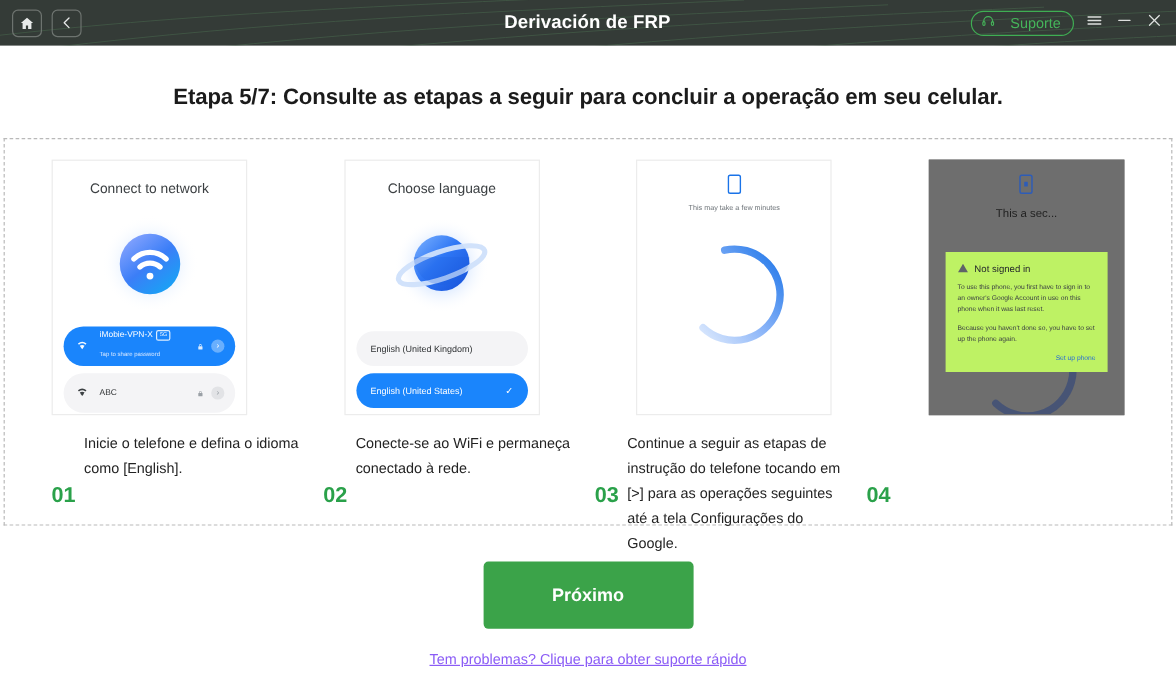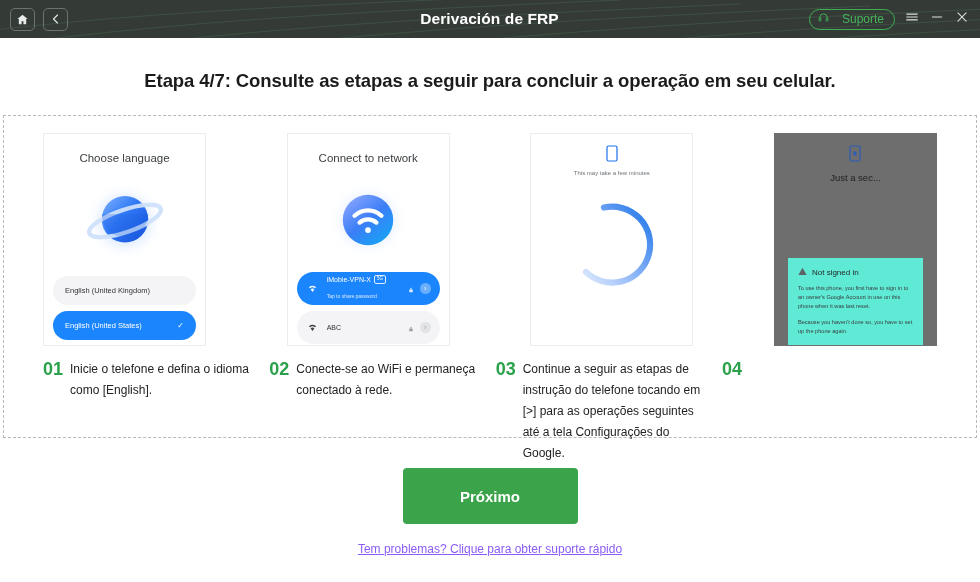--- a/index.html
+++ b/index.html
@@ -179,23 +179,22 @@
   }
   .net-row:not(.sel) .chev-circle { background: #e2e3e6; color: #9aa0a6; }
 
   
   .spin-wrap { display: flex; justify-content: center; margin-top: 22px; }
 
   
   .dialog {
     position: absolute;
     left: 13px; right: 13px; top: 76px;
-    background: #5eead4;
+    background: #bef264;
     padding: 9px 10px 8px 10px;
-    margin-top: 48px;
   }
   .dlg-head {
     display: flex; align-items: center; gap: 5px;
     font-size: 8px; color: #26292b; margin-bottom: 6px;
   }
   .dlg-p { font-size: 5.6px; color: #3c4043; line-height: 1.65; }
   .dlg-p + .dlg-p { margin-top: 6px; }
   .dlg-action {
     text-align: right; font-size: 5.6px; color: #2c6fd1;
     margin-top: 8px; cursor: pointer;
@@ -216,20 +215,21 @@
     width: 215px;
     gap: 7px;
   }
   .cap-num {
     color: #2aa14a;
     font-size: 18px;
     font-weight: bold;
     line-height: 1;
     padding-top: 1px;
     flex: 0 0 auto;
+    margin-top: 43px;
   }
   .cap-text {
     font-size: 12px;
     color: #232323;
     line-height: 1.75;
   }
 
   
   .footer {
     position: absolute;
@@ -324,60 +324,25 @@
       <span>
         <svg width="14" height="14" viewBox="0 0 24 24" stroke="currentColor" stroke-width="1.8" stroke-linecap="round">
           <line x1="5" y1="5" x2="19" y2="19"></line>
             <line x1="19" y1="5" x2="5" y2="19"></line>
         </svg>
       </span>
     </div>
   </div>
 </div>
 
-<div class="heading">Etapa 4/7: Consulte as etapas a seguir para concluir a operação em seu celular.</div>
+<div class="heading">Etapa 5/7: Consulte as etapas a seguir para concluir a operação em seu celular.</div>
 
 <div class="panel">
 
   <div class="cards">
-
-    <div class="card-col">
-      <div class="phone">
-        <div class="ph-title">Choose language</div>
-        <div class="art">
-          <svg width="86" height="86" viewBox="0 0 100 100">
-            <defs>
-              <radialGradient id="gHalo" cx="50%" cy="50%" r="50%">
-                <stop offset="55%" stop-color="#cfe2ff" stop-opacity="0.55"></stop>
-                <stop offset="100%" stop-color="#ffffff" stop-opacity="0"></stop>
-              </radialGradient>
-              <linearGradient id="gBall" x1="0%" y1="0%" x2="100%" y2="100%">
-                <stop offset="0%" stop-color="#7fb4ff"></stop>
-                <stop offset="45%" stop-color="#2f77f5"></stop>
-                <stop offset="100%" stop-color="#1550d8"></stop>
-              </linearGradient>
-            </defs>
-            <circle cx="50" cy="50" r="46" fill="url(#gHalo)"></circle>
-            <circle cx="50" cy="48" r="27" fill="url(#gBall)"></circle>
-            <ellipse cx="50" cy="50" rx="44" ry="13" transform="rotate(-19 50 50)" fill="none" stroke="#cfe0fb" stroke-width="5" opacity=".95"></ellipse>
-            <path d="M23 42 A27 27 0 0 0 77 42 Z" fill="#1d5fe0" opacity=".25"></path>
-          </svg>
-        </div>
-        <div class="lang-list">
-          <div class="lang-row">
-            <span>English (United Kingdom)</span>
-          </div>
-          <div class="lang-row sel">
-            <span>English (United States)</span>
-            <span class="tick">✓</span>
-          </div>
-
-        </div>
-      </div>
-    </div>
 
     <div class="card-col">
       <div class="phone">
         <div class="ph-title">Connect to network</div>
         <div class="art">
           <svg width="84" height="84" viewBox="0 0 100 100">
             <defs>
               <radialGradient id="wHalo" cx="50%" cy="50%" r="50%">
                 <stop offset="52%" stop-color="#d4e6ff" stop-opacity="0.5"></stop>
                 <stop offset="100%" stop-color="#ffffff" stop-opacity="0"></stop>
@@ -447,20 +412,55 @@
               <span class="chev-circle">›</span>
             </span>
           </div>
 
         </div>
       </div>
     </div>
 
     <div class="card-col">
       <div class="phone">
+        <div class="ph-title">Choose language</div>
+        <div class="art">
+          <svg width="86" height="86" viewBox="0 0 100 100">
+            <defs>
+              <radialGradient id="gHalo" cx="50%" cy="50%" r="50%">
+                <stop offset="55%" stop-color="#cfe2ff" stop-opacity="0.55"></stop>
+                <stop offset="100%" stop-color="#ffffff" stop-opacity="0"></stop>
+              </radialGradient>
+              <linearGradient id="gBall" x1="0%" y1="0%" x2="100%" y2="100%">
+                <stop offset="0%" stop-color="#7fb4ff"></stop>
+                <stop offset="45%" stop-color="#2f77f5"></stop>
+                <stop offset="100%" stop-color="#1550d8"></stop>
+              </linearGradient>
+            </defs>
+            <circle cx="50" cy="50" r="46" fill="url(#gHalo)"></circle>
+            <circle cx="50" cy="48" r="27" fill="url(#gBall)"></circle>
+            <ellipse cx="50" cy="50" rx="44" ry="13" transform="rotate(-19 50 50)" fill="none" stroke="#cfe0fb" stroke-width="5" opacity=".95"></ellipse>
+            <path d="M23 42 A27 27 0 0 0 77 42 Z" fill="#1d5fe0" opacity=".25"></path>
+          </svg>
+        </div>
+        <div class="lang-list">
+          <div class="lang-row">
+            <span>English (United Kingdom)</span>
+          </div>
+          <div class="lang-row sel">
+            <span>English (United States)</span>
+            <span class="tick">✓</span>
+          </div>
+
+        </div>
+      </div>
+    </div>
+
+    <div class="card-col">
+      <div class="phone">
         <div class="ph-top-icon">
           <svg width="12" height="17" viewBox="0 0 24 34" fill="none" stroke="#1a73e8" stroke-width="2.4">
             <rect x="2" y="2" width="20" height="30" rx="3"></rect>
           </svg>
         </div>
         <div class="ph-sub">This may take a few minutes</div>
         <div class="spin-wrap">
           <svg width="95" height="95" viewBox="0 0 100 100">
             <defs>
               <linearGradient id="spinG" x1="100%" y1="0%" x2="0%" y2="100%">
@@ -476,21 +476,21 @@
     </div>
 
     <div class="card-col">
       <div class="phone dark">
         <div class="ph-top-icon">
           <svg width="12" height="17" viewBox="0 0 24 34" fill="none" stroke="#2d5cb8" stroke-width="2.4">
             <rect x="2" y="2" width="20" height="30" rx="3"></rect>
             <rect x="9" y="13" width="6" height="8" rx="1" fill="#2d5cb8" stroke="none"></rect>
           </svg>
         </div>
-        <div class="ph-title sm" style="color:#1f1f1f;">Just a sec...</div>
+        <div class="ph-title sm" style="color:#1f1f1f;">This a sec...</div>
 
         <div class="dark-arc">
           <svg width="95" height="95" viewBox="0 0 100 100">
             <path d="M42 10 A40 40 0 1 1 23 78" fill="none" stroke="#33477a" stroke-width="6.5" stroke-linecap="round" opacity=".65"></path>
           </svg>
         </div>
 
         <div class="dialog">
           <div class="dlg-head">
             <span>

